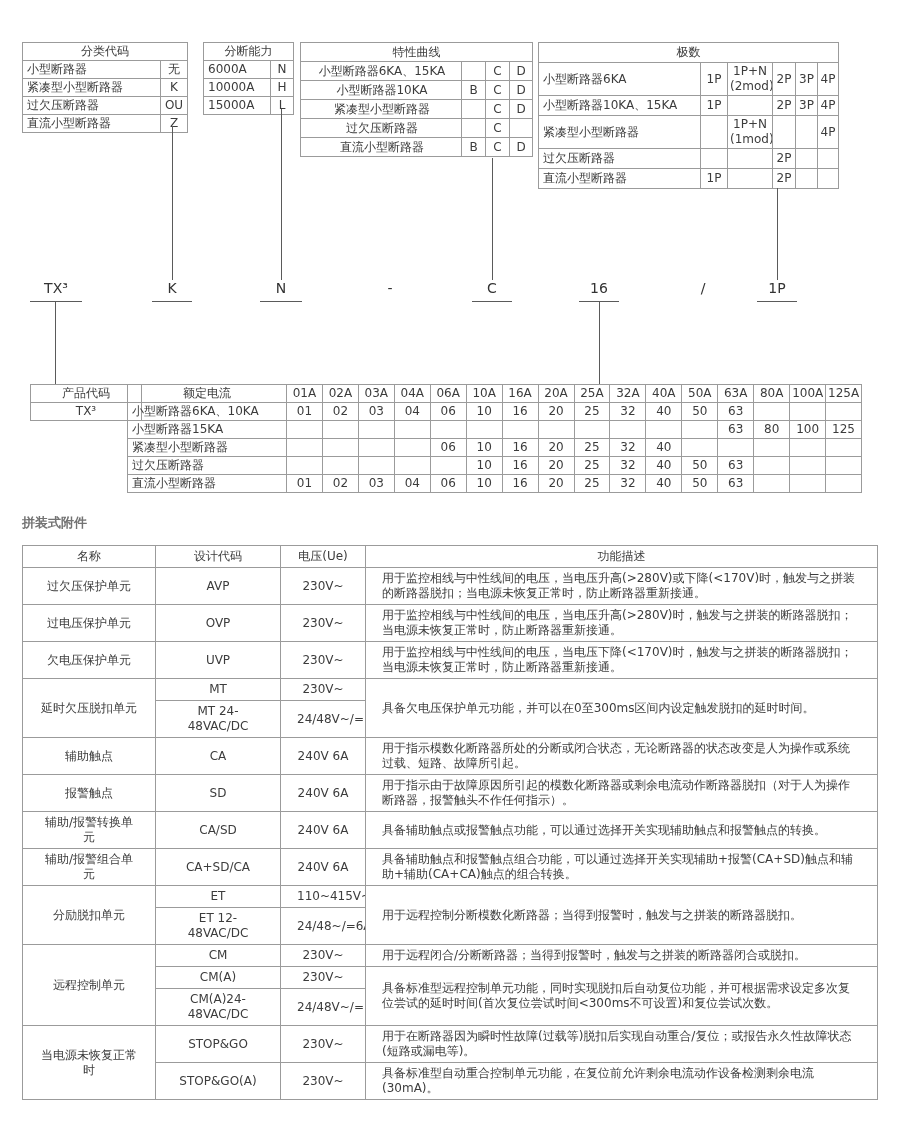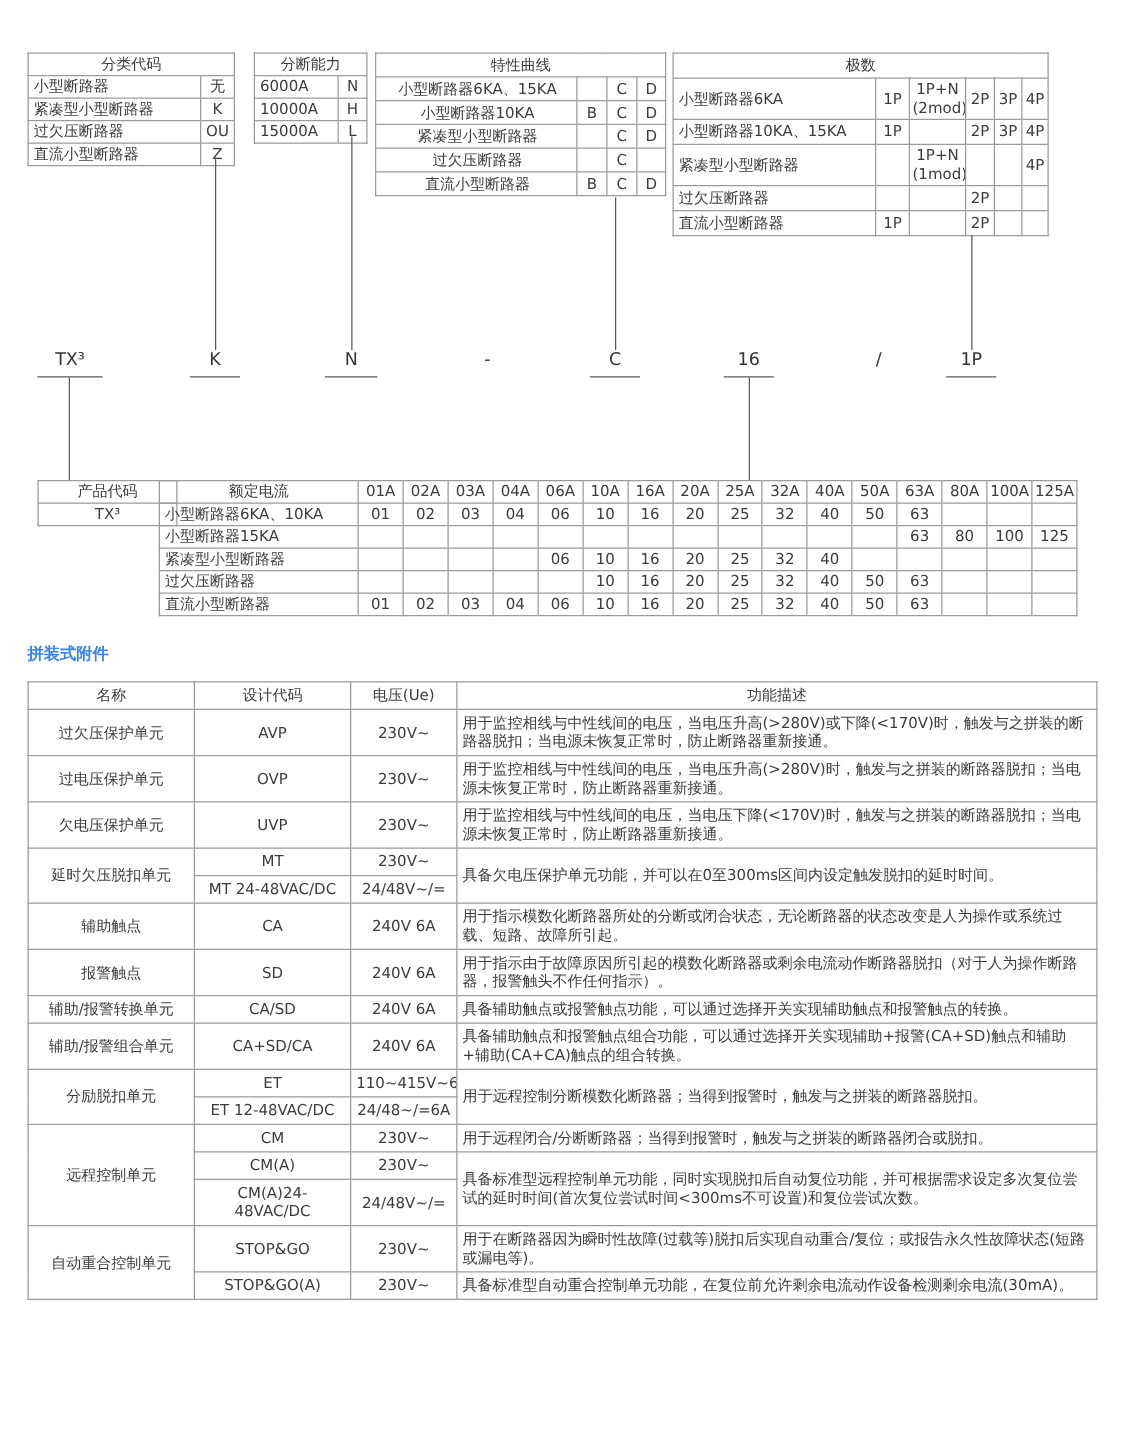--- a/index.html
+++ b/index.html
@@ -17,31 +17,31 @@
     padding:1px 2px;
     white-space:pre-line;
     box-sizing:border-box;
     overflow:hidden;
     color:#3c3c3c;
   }
   td.l{text-align:left;padding-left:4px;}
   .rh16 td{height:16px;}
   .rh19 td{height:19px;text-align:center;}
   .rh20 td{height:20px;}
-  .acc td{padding:3px 4px;line-height:15px;}
+  .acc td{padding:3px 16px;line-height:15px;}
   .vline{position:absolute;width:1px;background:#5a5a5a;}
   .code-seg{
     position:absolute;top:280px;height:21px;
     text-align:center;font-size:14px;color:#333;
     border-bottom:1px solid #5a5a5a;
   }
   .code-seg.sep{border-bottom:none;}
   .acc-heading{
     position:absolute;left:22px;top:514px;
-    font-size:13px;font-weight:bold;color:#3b82f6;
+    font-size:13px;font-weight:bold;color:#737373;
   }
 </style>
 </head>
 <body>
 
 <div class="abs" style="left:22px;top:42px;width:166px">
   <table class="rh16">
     <colgroup>
         <col style="width:138px">
         <col>
@@ -459,21 +459,21 @@
         <tr>
           <td>CM(A)</td>
           <td>230V~</td>
           <td rowspan="2" class="l">具备标准型远程控制单元功能，同时实现脱扣后自动复位功能，并可根据需求设定多次复位尝试的延时时间(首次复位尝试时间&lt;300ms不可设置)和复位尝试次数。</td>
         </tr>
         <tr>
           <td>CM(A)24-48VAC/DC</td>
           <td>24/48V~/=</td>
         </tr>
         <tr>
-          <td rowspan="2">自动重合控制单元</td>
+          <td rowspan="2">当电源未恢复正常时</td>
           <td>STOP&amp;GO</td>
           <td>230V~</td>
           <td class="l">用于在断路器因为瞬时性故障(过载等)脱扣后实现自动重合/复位；或报告永久性故障状态(短路或漏电等)。</td>
         </tr>
         <tr>
           <td>STOP&amp;GO(A)</td>
           <td>230V~</td>
           <td class="l">具备标准型自动重合控制单元功能，在复位前允许剩余电流动作设备检测剩余电流(30mA)。</td>
         </tr>
       </tbody>

